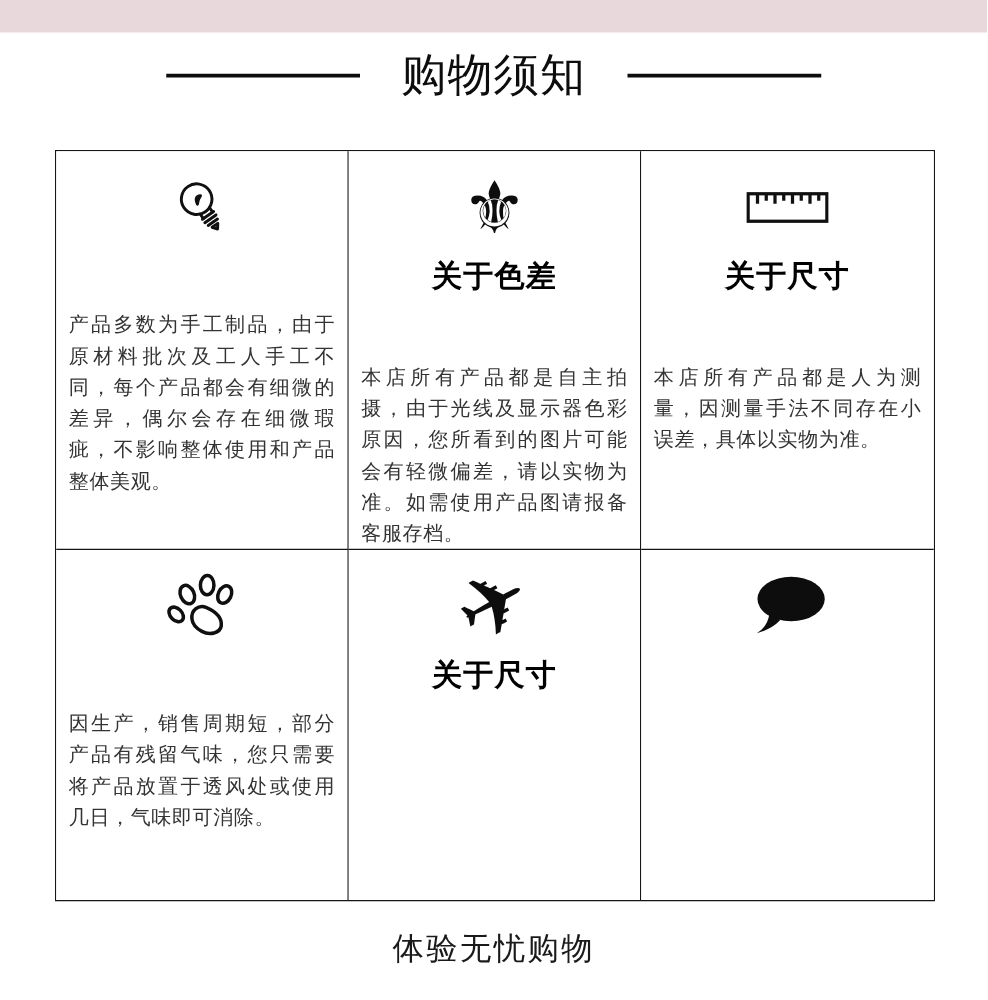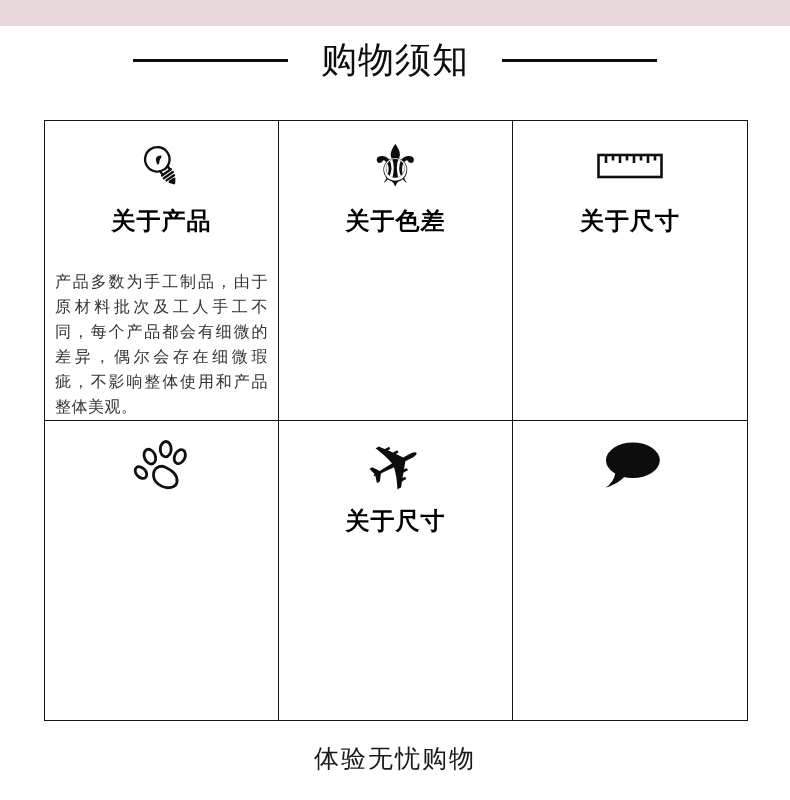--- a/index.html
+++ b/index.html
@@ -54,21 +54,21 @@
     display:inline-block;
   }
   .fleur { font-size:58px; }
   .plane { font-size:68px; transform:rotate(-28deg); }
   .card-title {
     margin-top:10px;
     font-size:24px; font-weight:700; color:#000; letter-spacing:1px;
     white-space:nowrap;
   }
   .card-body {
-    margin-top:32px;
+    margin-top:52px;
     width:100%;
     padding:0 10px;
     font-size:16px; line-height:25px; color:#333;
     text-align:justify;
     letter-spacing:0.5px;
   }
   .footer-tagline {
     position:absolute; top:742px; left:0; width:790px;
     text-align:center;
     font-size:25px; font-weight:400; color:#1a1a1a; letter-spacing:2px;
@@ -97,58 +97,60 @@
             <circle cx="32" cy="23" r="13.5"></circle>
             <path d="M27 35.5 L27 40.5 M37 35.5 L37 40.5"></path>
             <path d="M26 40.5 h12"></path>
             <path d="M26 44.2 h12"></path>
             <path d="M27 47.9 h10"></path>
             <path d="M29 51.2 h6 l-3 4 z"></path>
             <path d="M30 27 q1.5 -7.5 6.5 -4.5 q-3.5 1 -6.5 4.5 z"></path>
           </g>
         </svg>
       </div>
-      <div class="card-title">关于产品</div>
       <div class="card-body">产品多数为手工制品，由于原材料批次及工人手工不同，每个产品都会有细微的差异，偶尔会存在细微瑕疵，不影响整体使用和产品整体美观。</div>
     </div>
 
     <div class="card">
       <div class="icon-box">
         <span class="glyph-icon fleur">⚜</span>
       </div>
       <div class="card-title">关于色差</div>
+      <div class="card-body">本店所有产品都是自主拍摄，由于光线及显示器色彩原因，您所看到的图片可能会有轻微偏差，请以实物为准。如需使用产品图请报备客服存档。</div>
     </div>
 
     <div class="card">
       <div class="icon-box">
         <svg width="66" height="26" viewBox="0 0 66 26" fill="none" stroke="#101010" stroke-width="2.6">
           <rect x="1.5" y="2" width="63" height="22"></rect>
           <path d="M9 2 V10"></path>
           <path d="M16 2 V7.5"></path>
           <path d="M23 2 V10"></path>
           <path d="M30 2 V7.5"></path>
           <path d="M37 2 V10"></path>
           <path d="M44 2 V7.5"></path>
           <path d="M51 2 V10"></path>
           <path d="M58 2 V7.5"></path>
         </svg>
       </div>
       <div class="card-title">关于尺寸</div>
+      <div class="card-body">本店所有产品都是人为测量，因测量手法不同存在小误差，具体以实物为准。</div>
     </div>
 
     <div class="card">
       <div class="icon-box">
         <svg width="60" height="58" viewBox="0 0 64 62" fill="none" stroke="#101010" stroke-width="3" stroke-linecap="round">
           <ellipse cx="19" cy="21" rx="5.8" ry="8.2" transform="rotate(-24 19 21)"></ellipse>
           <ellipse cx="36" cy="13" rx="5.8" ry="8.2" transform="rotate(2 36 13)"></ellipse>
           <ellipse cx="51" cy="21" rx="5.5" ry="7.8" transform="rotate(26 51 21)"></ellipse>
           <ellipse cx="9.5" cy="38" rx="5" ry="7.2" transform="rotate(-44 9.5 38)"></ellipse>
           <path d="M23 42 C22 34 29 29.5 35 32 C43 35.5 49 41 48 48 C47 54 38 56 31.5 52.5 C26.5 49.8 23.5 46.5 23 42 Z"></path>
         </svg>
       </div>
+      <div class="card-body">因生产，销售周期短，部分产品有残留气味，您只需要将产品放置于透风处或使用几日，气味即可消除。</div>
     </div>
 
     <div class="card">
       <div class="icon-box">
         <span class="glyph-icon plane">✈</span>
       </div>
       <div class="card-title">关于尺寸</div>
     </div>
 
     <div class="card">

